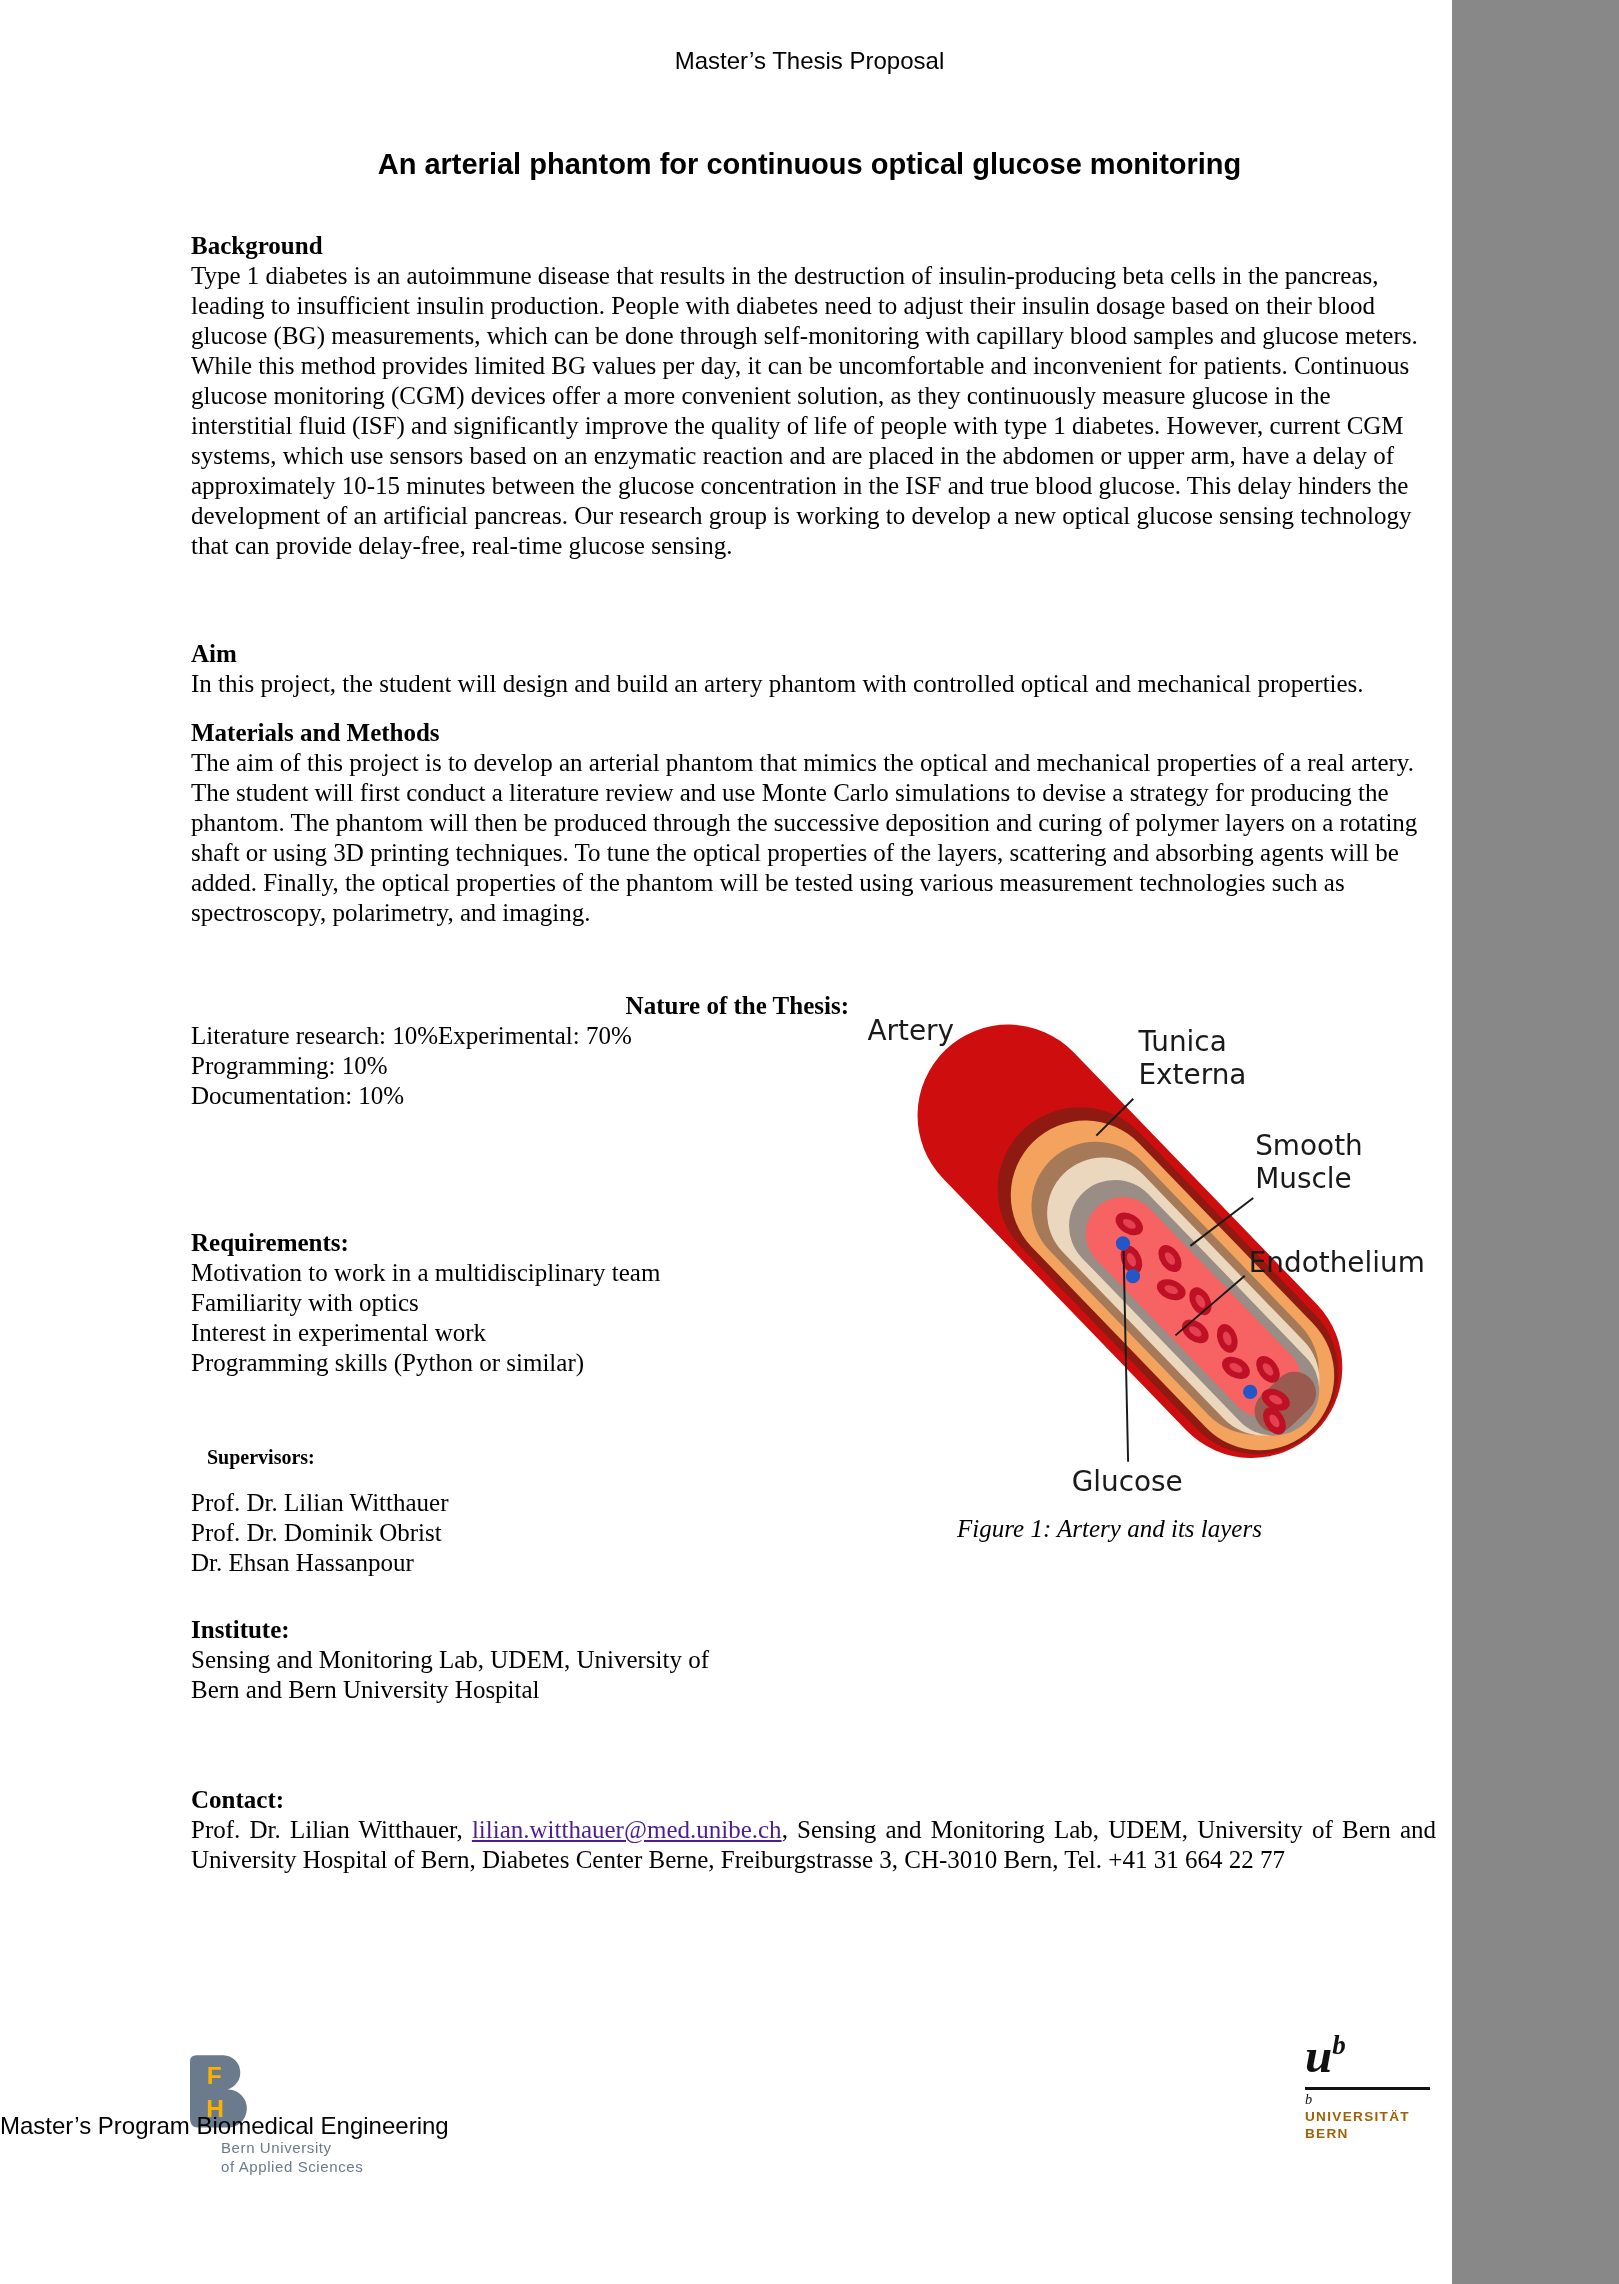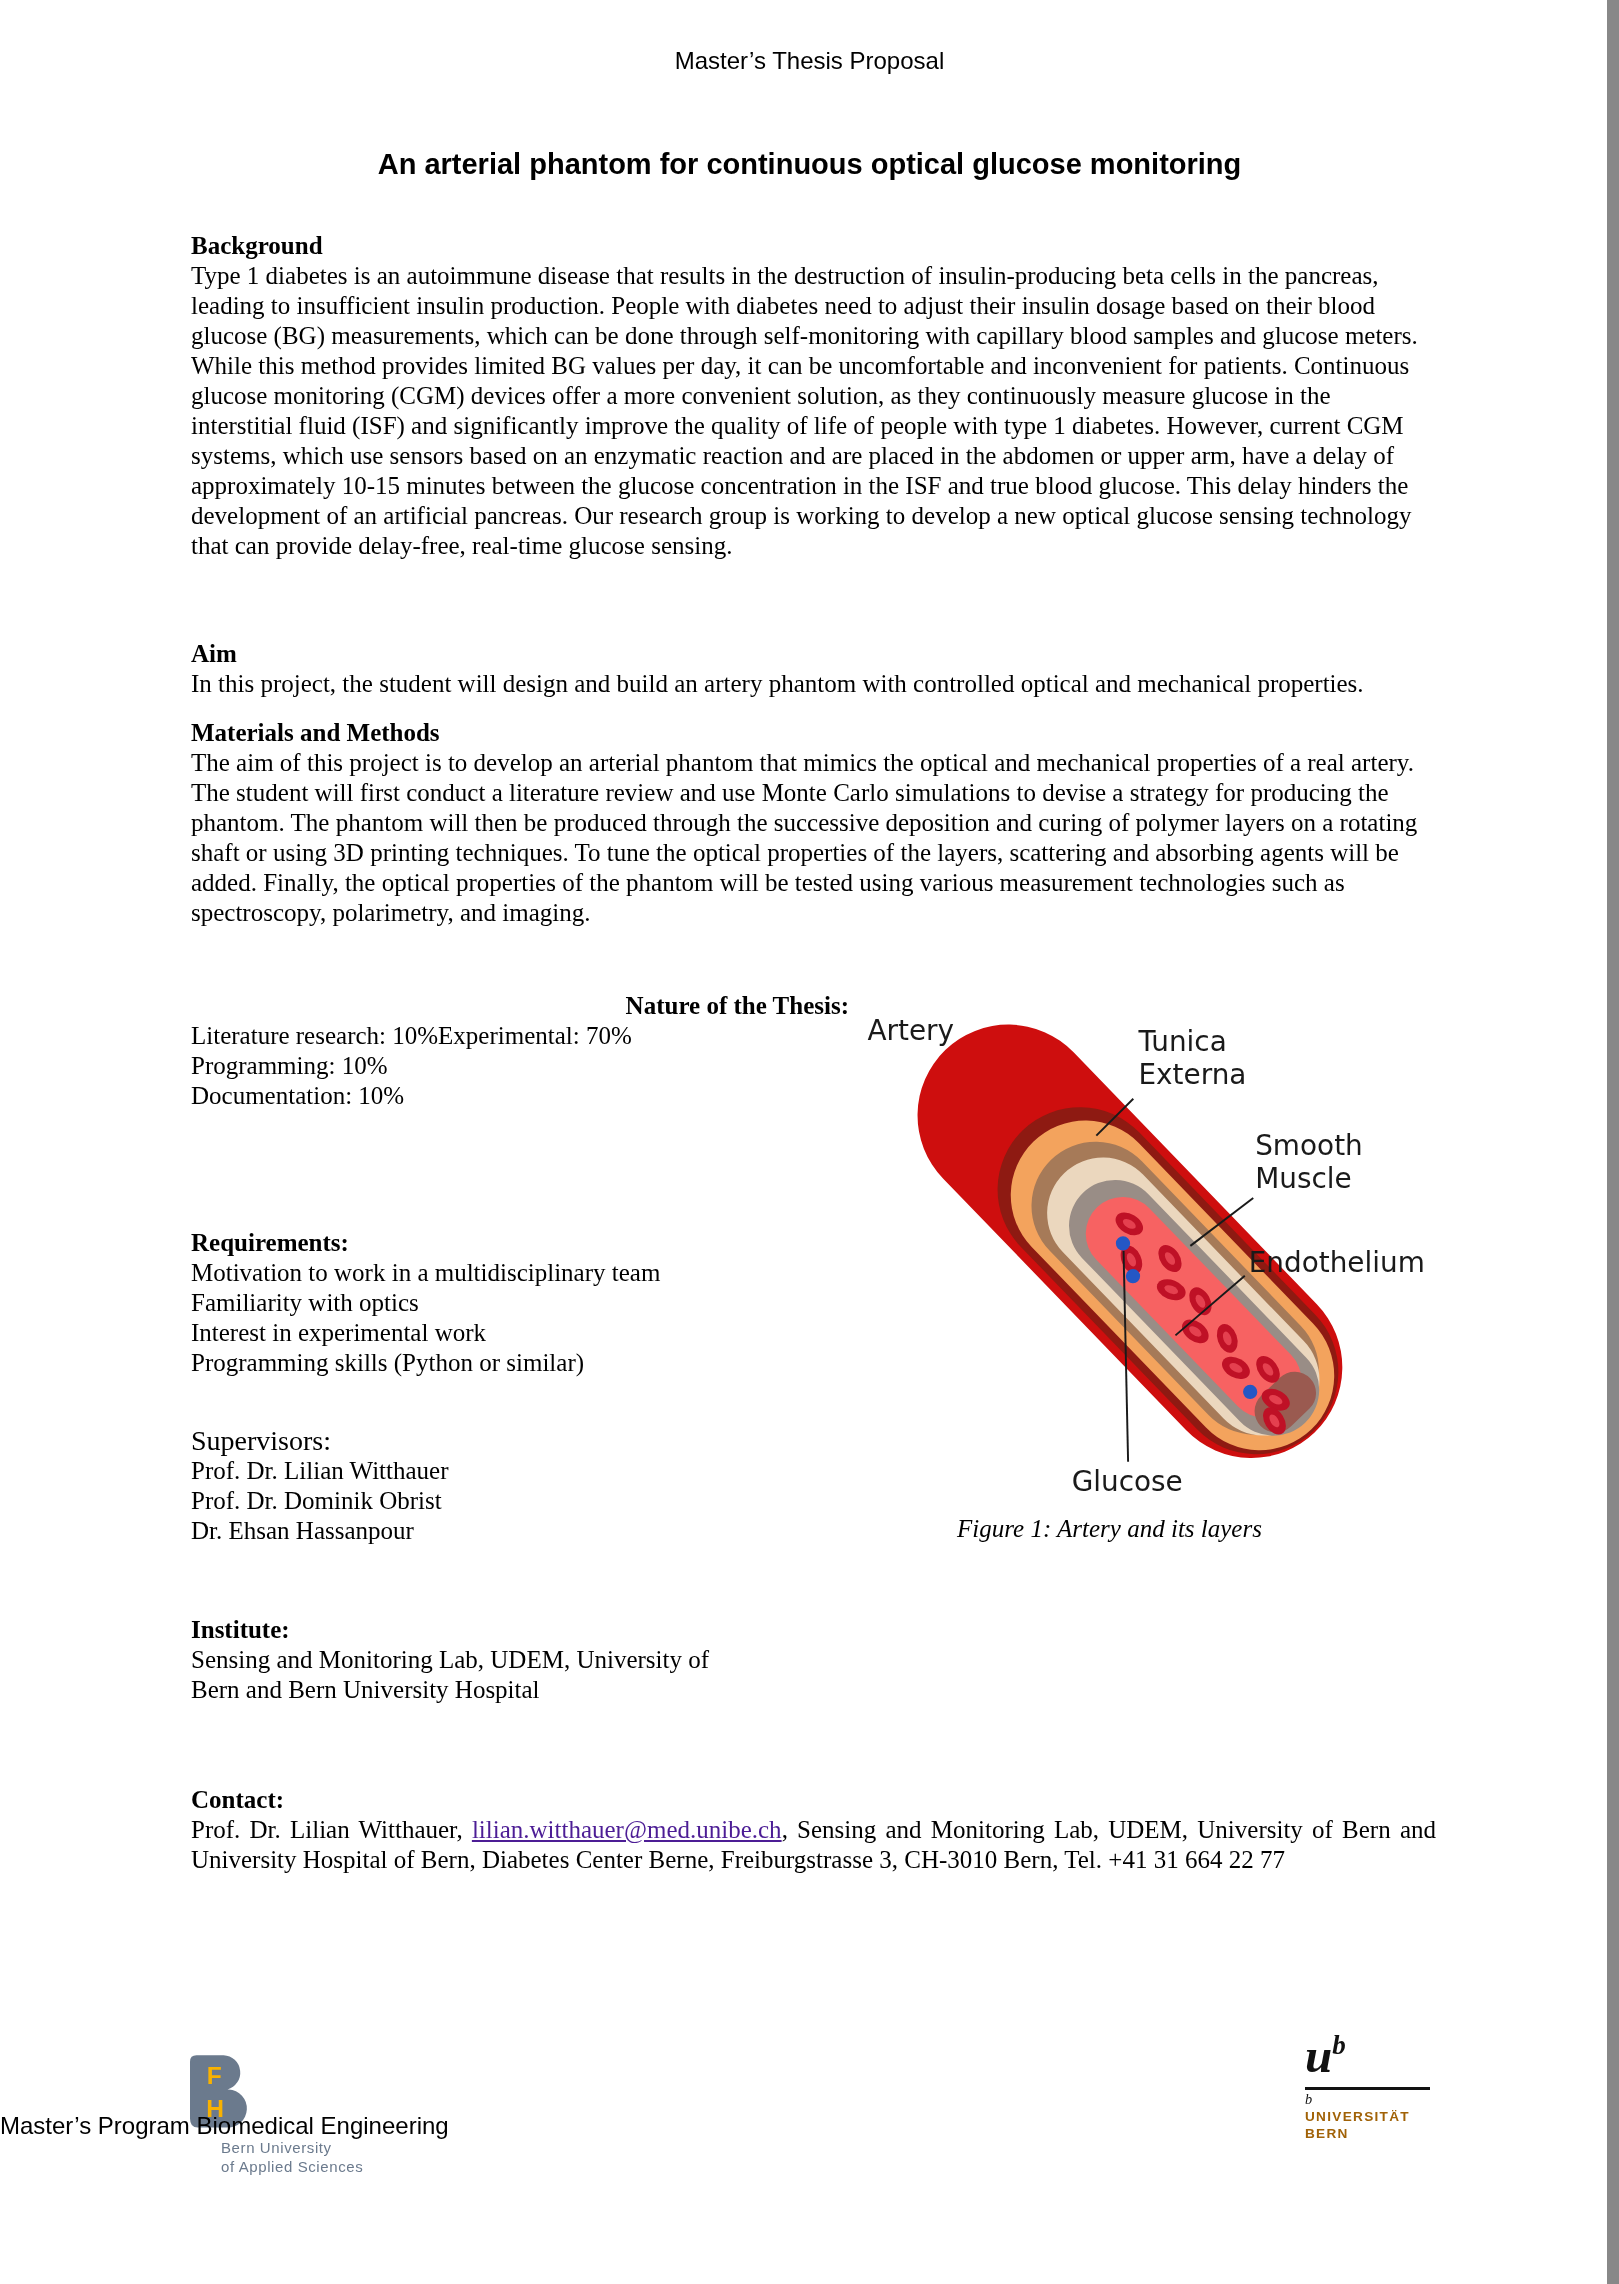--- a/index.html
+++ b/index.html
@@ -1,23 +1,22 @@
 <!DOCTYPE html>
 <html style="font-size:10.4px"><head>
 <meta charset="utf-8">
 <style>
   html,body{margin:0;padding:0;background:#888;}
   .page{
     position:relative;
-    width:1567px;height:2284px;
+    width:1452px;height:2284px;
     background:#ffffff;
     font-family:"Liberation Serif", serif;
     color:#000;
     overflow:hidden;
-    padding-left:40px;
   }
   .abs{position:absolute;}
   .doc-header{
     top:47px;left:0;width:1619px;
     text-align:center;
     font-family:"Liberation Sans", sans-serif;
     font-size:24px;line-height:28.5px;
   }
   .doc-title{
     top:147px;left:0;width:1619px;
@@ -110,21 +109,21 @@
 
   <div class="abs col" style="top:1228px;">
     <h2 style="font-weight:bold;margin:0;font-size:25px;line-height:30px;">Requirements:</h2>
     <span class="line">Motivation to work in a multidisciplinary team</span>
     <span class="line">Familiarity with optics</span>
     <span class="line">Interest in experimental work</span>
     <span class="line">Programming skills (Python or similar)</span>
   </div>
 
   <div class="abs col" style="top:1426px;">
-    <h2 style="font-weight:normal;margin:0;font-size:28px;line-height:30px;">Supervisors:</h2>
+    <h2 style="font-weight:bold;margin:16px;font-size:20px;line-height:30px;">Supervisors:</h2>
     <span class="line">Prof. Dr. Lilian Witthauer</span>
     <span class="line">Prof. Dr. Dominik Obrist</span>
     <span class="line">Dr. Ehsan Hassanpour</span>
   </div>
 
   <div class="abs col" style="top:1615px;">
     <h2 style="font-weight:bold;margin:0;font-size:25px;line-height:30px;">Institute:</h2>
     <span class="line">Sensing and Monitoring Lab, UDEM, University of</span>
     <span class="line">Bern and Bern University Hospital</span>
   </div>

